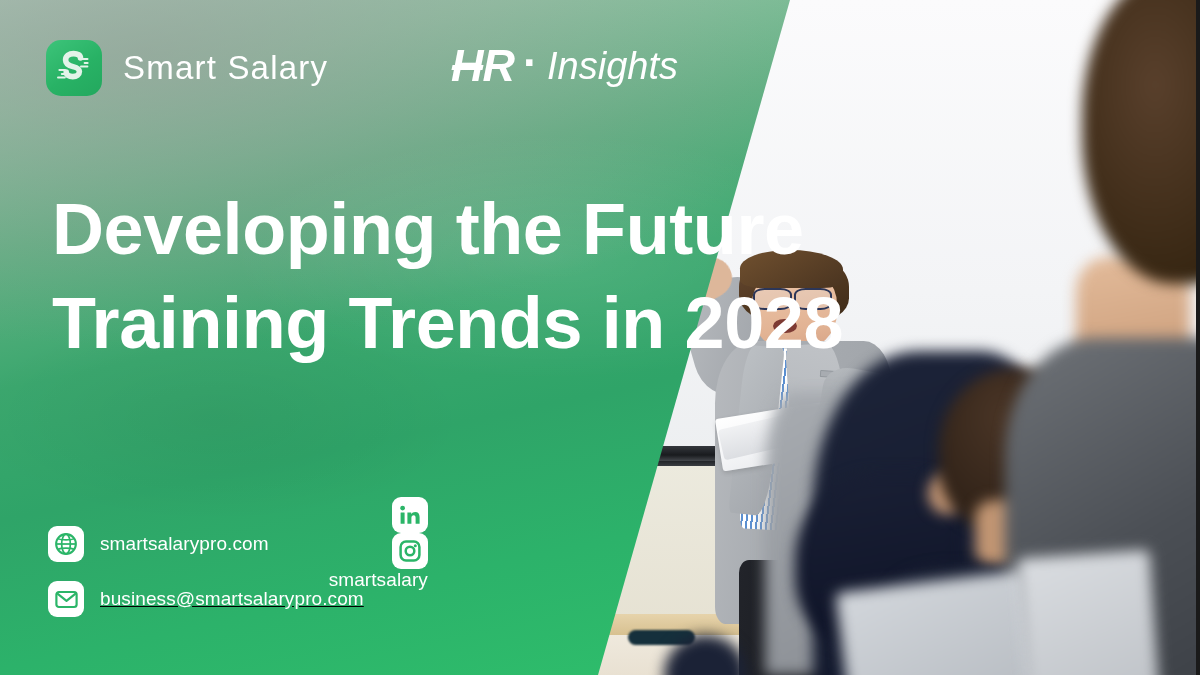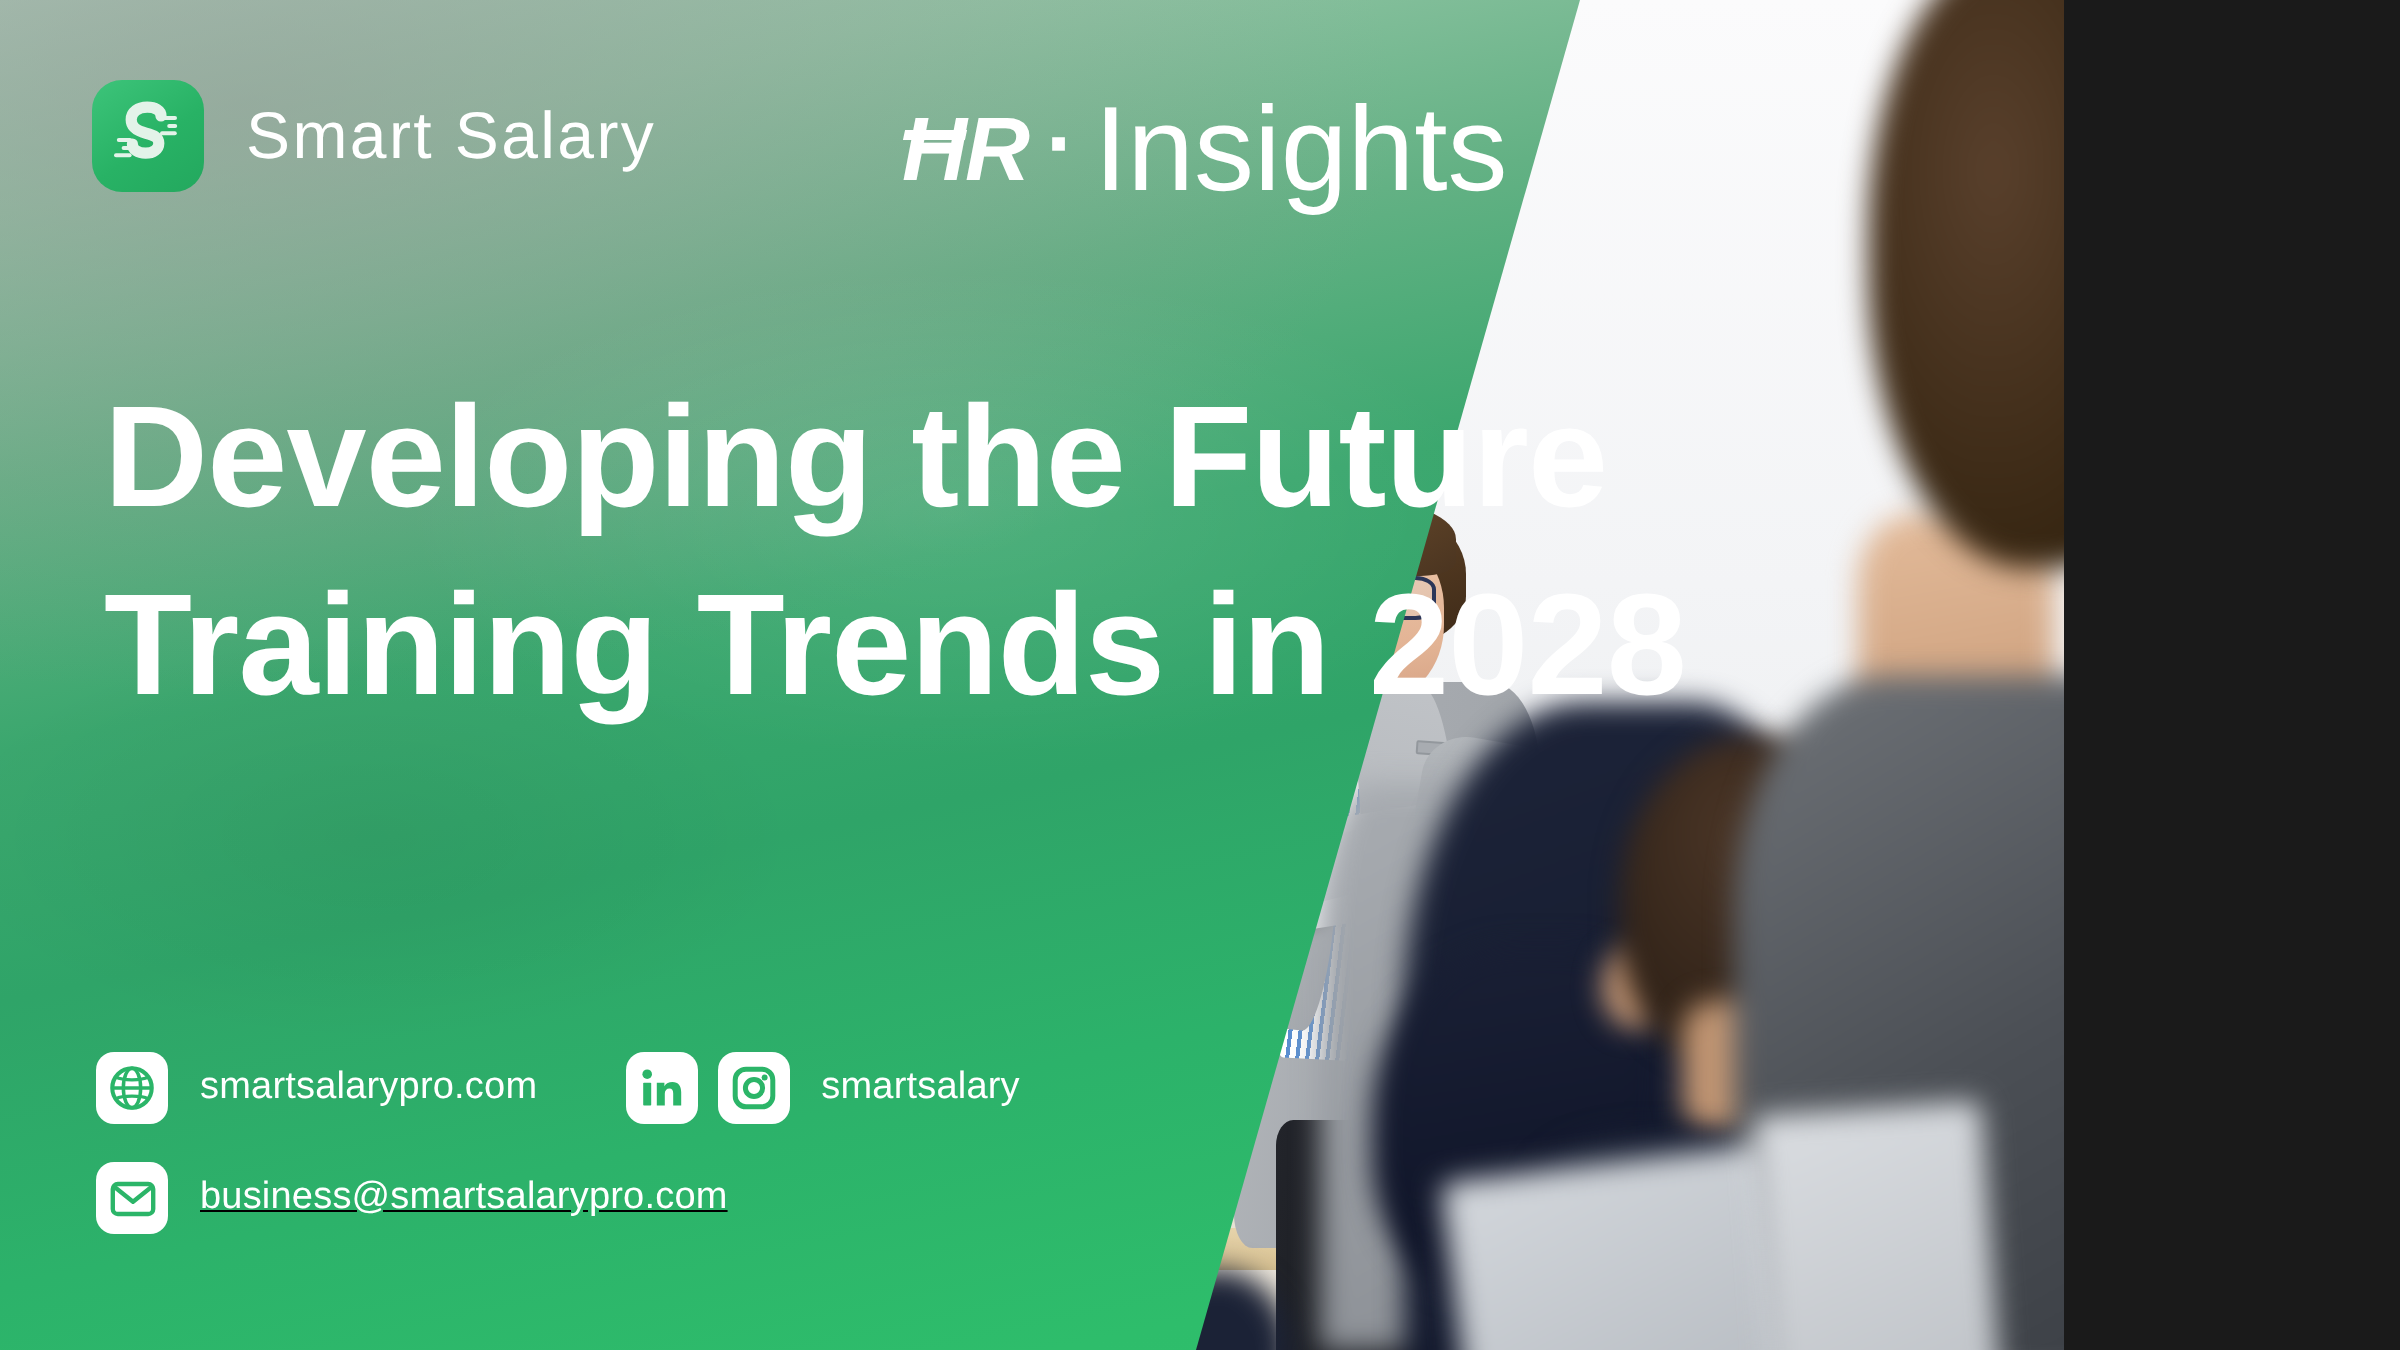--- a/index.html
+++ b/index.html
@@ -1,20 +1,20 @@
 <!DOCTYPE html>
 <html><head>
 <meta charset="utf-8">
 <style>
   * { margin:0; padding:0; box-sizing:border-box; }
   html,body { background:#1a1a1a; }
 
   #banner {
     position:relative;
-    width:1032px; height:675px;
+    width:1196px; height:675px;
     overflow:hidden;
     font-family:"Liberation Sans", sans-serif;
     background:#0369a1;
     padding-left:31px;
   }
 
   
   .photo {
     position:absolute; inset:0;
     background:#f4f5f7;
@@ -300,21 +300,21 @@
   }
   .hr-bar {
     position:absolute; left:1px; top:25px; width:31px; height:5px;
     background:#ffffff; transform:skewX(-12deg);
   }
   .hr-dot {
     font-size:45px; font-weight:700; padding:0 9px 0 7px;
     position:relative; top:-3px;
   }
   .hr-word {
-    font-size:60px; font-weight:400; 
+    font-size:38px; font-weight:400; font-style:italic;
     letter-spacing:0px;
   }
 
   .headline {
     position:absolute; left:52px; top:183px;
     width:620px;
     color:#ffffff;
     font-size:72px; font-weight:700; line-height:1.30;
     letter-spacing:-0.4px;
   }
@@ -325,21 +325,21 @@
   .crow + .crow { margin-top:9px;text-decoration:underline; }
   .cicon {
     width:36px; height:36px; border-radius:9px;
     background:#ffffff; flex:none;
     display:flex; align-items:center; justify-content:center;
   }
   .ctext {
     color:#ffffff; font-size:19px; font-weight:400;
     margin-left:16px; letter-spacing:.1px; white-space:nowrap;
   }
-  .social-group { display:flex; align-items:center; margin-left:44px; }
+  .social-group { display:flex; align-items:flex-end; margin-left:44px;flex-direction:column; }
   .social-group .cicon + .cicon { margin-left:10px; }
 </style>
 </head>
 <body>
 
 <div id="banner">
 
   <div class="photo">
     <div class="wb-top"></div>
     <div class="wall-low"></div>

